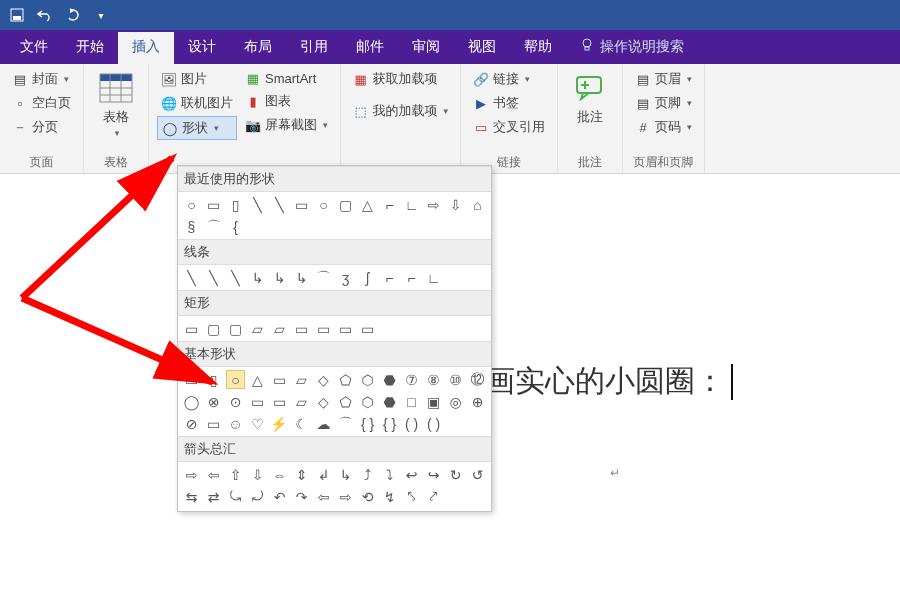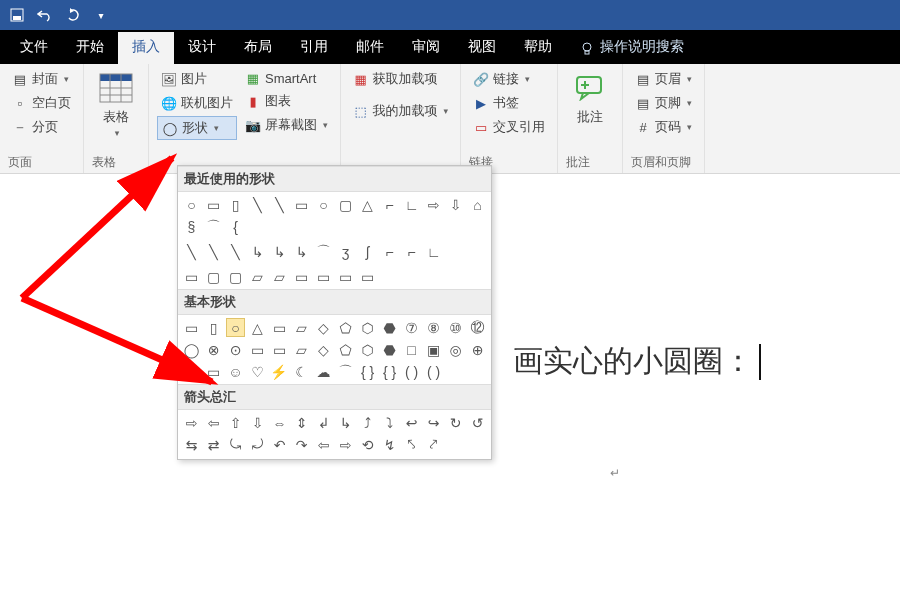--- a/index.html
+++ b/index.html
@@ -1,42 +1,42 @@
 <!DOCTYPE html>
 <html><head>
 <meta charset="utf-8">
 <style>
   * { box-sizing: border-box; margin: 0; padding: 0; font-family: "Microsoft YaHei", "Segoe UI", sans-serif; }
   body { width: 900px; height: 600px; background: #fff; overflow: hidden; position: relative; }
   .titlebar { height: 30px; background: #2b579a; color: #fff; display: flex; align-items: center; padding: 0 6px; font-size: 12px; }
   .titlebar .qat { display: flex; gap: 6px; align-items: center; }
   .titlebar .qat .qic { width: 22px; height: 22px; display:flex; align-items:center; justify-content:center; color:#fff; }
   .titlebar .title { position:absolute; left:50%; transform:translateX(-50%); font-size:13px; }
-  .tabbar { height: 34px; background:#000000; display:flex; align-items:flex-end; padding:0 6px 0 6px; }
+  .tabbar { height: 34px; background:#4c1d95; display:flex; align-items:flex-end; padding:0 6px 0 6px; }
   .tab { color:#fff; font-size:14px; padding:6px 14px 8px; cursor:pointer; }
   .tab.file { background:transparent; }
   .tab.active { background:#f3f3f3; color:#2b579a; }
-  .tab.tell { display:flex; align-items:flex-end; gap:6px; color:#cfe0f2; }
+  .tab.tell { display:flex; align-items:flex-start; gap:6px; color:#cfe0f2; }
   .ribbon { height:110px; background:#f3f3f3; border-bottom:1px solid #d7d7d7; display:flex; }
   .group { border-right:1px solid #e1e1e1; padding:4px 8px 2px; display:flex; flex-direction:column; justify-content:space-between; }
-  .group .glabel { font-size:12px; color:#666; padding-top:2px;}
+  .group .glabel { text-align:center; font-size:12px; color:#666; padding-top:2px;}
   .group .body { display:flex; gap:4px; }
   .stack { display:flex; flex-direction:column; gap:2px; }
   .ritem { display:flex; align-items:center; gap:4px; font-size:13px; color:#444; padding:2px 4px; white-space:nowrap; }
   .ritem.active { background:#d6e4f5; border:1px solid #92b7e0; }
   .ic { width:16px; height:16px; display:inline-flex; align-items:center; justify-content:center; }
   .bigbtn { display:flex; flex-direction:column; align-items:center; justify-content:center; gap:2px; padding:2px 6px; font-size:13px; color:#444; }
   .bigbtn .bigic { width:36px; height:36px; display:flex; align-items:center; justify-content:center; }
   .dd { font-size:9px; color:#666; margin-left:2px; }
   .doc { position:relative; height:calc(600px - 30px - 34px - 110px); background:#fff; padding-top:30px; padding-left:180px; }
   .doc .text { font-size:30px; color:#333; display:flex; align-items:center; }
   .cursor { width:2px; height:36px; background:#111; margin-left:6px; }
 
   .dropdown { position:absolute; left:177px; top:165px; width:315px; background:#fff; border:1px solid #c3c3c3; box-shadow:2px 2px 6px rgba(0,0,0,.2); padding-bottom:2px; }
-  .dropdown .sect { background:#eee; border-top:1px solid #ddd; border-bottom:1px solid #ddd; font-size:13px; color:#444; padding:3px 6px; font-weight:bold; }
+  .dropdown .sect { background:#eee; border-top:1px solid #ddd; border-bottom:1px solid #ddd; font-size:13px; color:#444; padding:3px 6px; font-weight:normal; }
   .iconrow { display:flex; flex-wrap:wrap; padding:3px 4px; gap:3px; }
   .shp { width:19px; height:19px; display:flex; align-items:center; justify-content:center; font-size:14px; color:#555; border:1px solid transparent; }
   .shp.hl { background:#fde9a9; border-color:#e0c36a; }
 
   .caret { position:absolute; left:610px; top:292px; font-size:12px; color:#888; }
 
   svg { display:block; }
 </style>
 </head>
 <body>
@@ -220,21 +220,21 @@
           <span>页码</span>
           <span class="dd">▾</span>
         </div>
     </div>
     <div class="glabel">页眉和页脚</div>
   </div>
 </div>
 
 <div class="doc">
   <span class="caret">↵</span>
-  <div class="text" style="position:absolute; left:485px; top:167px;margin-left:28px;">
+  <div class="text" style="position:absolute; left:485px; top:187px;">
     <span>画实心的小圆圈：</span>
       <span class="cursor"></span>
   </div>
 </div>
 
 <div class="dropdown">
   <div class="sect">最近使用的形状</div>
   <div class="iconrow" id="row-recent">
       <div class="shp">○</div>
       <div class="shp">▭</div>
@@ -247,34 +247,36 @@
       <div class="shp">△</div>
       <div class="shp">⌐</div>
       <div class="shp">∟</div>
       <div class="shp">⇨</div>
       <div class="shp">⇩</div>
       <div class="shp">⌂</div>
       <div class="shp">§</div>
       <div class="shp">⌒</div>
       <div class="shp">{</div>
     </div>
+  <div class="sect">线条</div>
   <div class="iconrow" id="row-lines">
       <div class="shp">╲</div>
       <div class="shp">╲</div>
       <div class="shp">╲</div>
       <div class="shp">↳</div>
       <div class="shp">↳</div>
       <div class="shp">↳</div>
       <div class="shp">⌒</div>
       <div class="shp">ʒ</div>
       <div class="shp">ʃ</div>
       <div class="shp">⌐</div>
       <div class="shp">⌐</div>
       <div class="shp">∟</div>
     </div>
+  <div class="sect">矩形</div>
   <div class="iconrow" id="row-rects">
       <div class="shp">▭</div>
       <div class="shp">▢</div>
       <div class="shp">▢</div>
       <div class="shp">▱</div>
       <div class="shp">▱</div>
       <div class="shp">▭</div>
       <div class="shp">▭</div>
       <div class="shp">▭</div>
       <div class="shp">▭</div>

